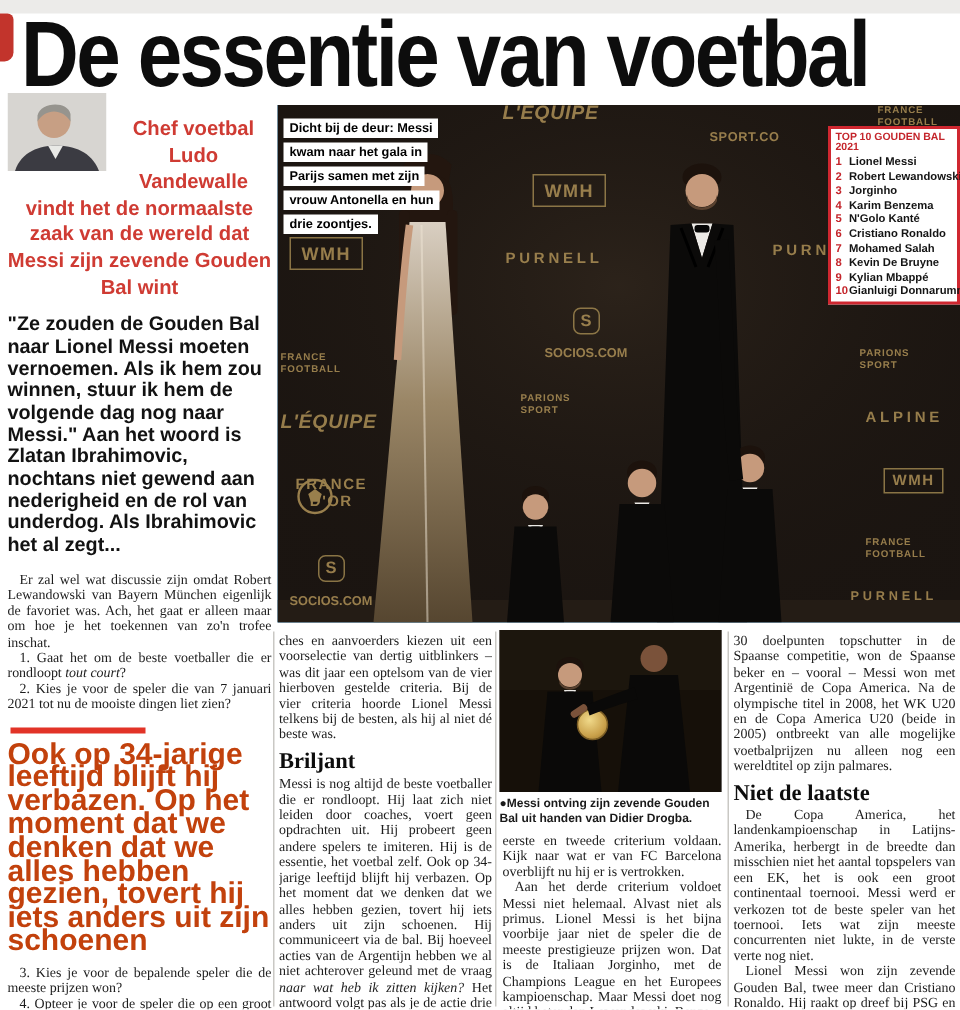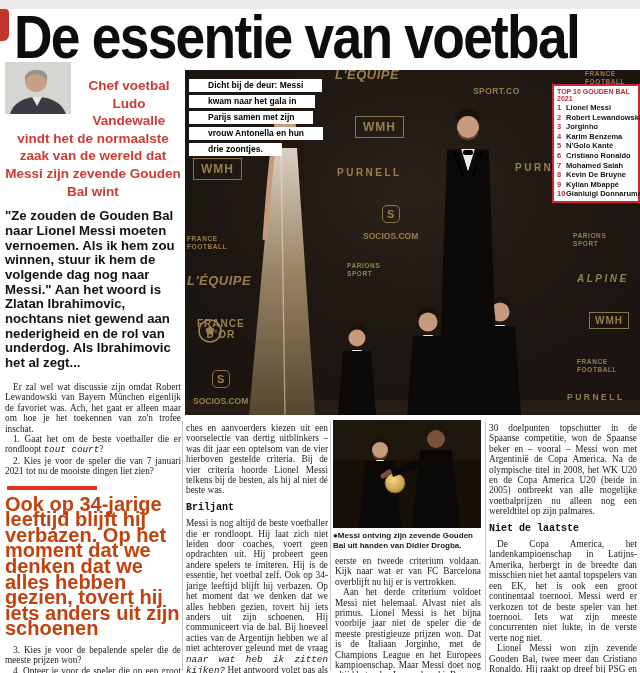--- a/index.html
+++ b/index.html
@@ -34,39 +34,39 @@
   .logo.two{font-size:6.5px;line-height:1.2;letter-spacing:.6px;width:46px;white-space:normal;}
   .logo.ital{font-style:italic;font-size:13px;letter-spacing:.5px;}
   .logo.soc{font-size:8.5px;letter-spacing:.4px;}
   .smark{display:block;width:16px;height:16px;line-height:16px;text-align:center;border:1.5px solid #a98f54;
     border-radius:5px;font-size:11px;font-weight:bold;color:#b99a5c;margin:0 auto 2px auto;}
   .ballon{position:absolute;left:12px;top:248px;text-align:center;opacity:.8;}
   .ballon .txt{color:#b99a5c;font-weight:bold;font-size:10px;line-height:1.1;letter-spacing:1px;}
 
   .caption-chips{position:absolute;left:4px;top:9px;}
   .chip{display:table;background:#ffffff;color:#000;font-weight:bold;font-size:8.5px;line-height:1.05;
-    padding:2px 19px;margin-bottom:3px;}
+    padding:2px 4px;margin-bottom:3px;}
 
   .top10{position:absolute;right:0;top:14px;width:88px;background:#fff;border:2px solid #cf2730;
     padding:2px 0 2px 3px;box-sizing:border-box;}
   .top10-title{color:#c4252b;font-weight:bold;font-size:7px;letter-spacing:0;margin-bottom:1px;}
   .t10row{display:flex;align-items:baseline;line-height:9.6px;}
   .t10rank{color:#c4252b;font-weight:bold;font-size:7.5px;width:9px;flex:none;}
   .t10name{color:#141414;font-weight:bold;font-size:7.5px;white-space:nowrap;}
 
   
   .vline{position:absolute;width:1px;background:#c9c8c4;}
   .col{position:absolute;top:423px;}
-  .col-subhead{font-weight:bold;font-size:10px;color:#0d0d0d;margin:7px 0 5px 0;font-family:Liberation Mono, monospace;}
+  .col-subhead{font-weight:bold;font-size:15px;color:#0d0d0d;margin:7px 0 5px 0;font-family:Liberation Serif, serif;}
   .cola{left:186px;width:142px;height:250px;overflow:hidden;}
   .colc{left:489px;width:148px;height:250px;overflow:hidden;}
   .colb-photo{position:absolute;left:333px;top:420px;width:148px;height:108px;background:#140f0a;}
   .colb-cap{position:absolute;left:333px;top:531px;width:148px;font-weight:bold;font-size:8px;line-height:10px;color:#1a1a1a;}
   .colb-text{position:absolute;left:335px;top:556px;width:146px;height:117px;overflow:hidden;}
-  i{font-style:italic;font-family:Liberation Mono, monospace;}
+  i{font-style:italic;}
 </style>
 </head>
 <body>
 
 <div class="page">
   <div class="topstrip"></div>
   <div class="red-corner"></div>
 
   <div class="headline">De essentie van voetbal</div>
 
@@ -159,21 +159,21 @@
     <span class="logo spread" style="left:330px;top:92px;">PURNELL</span>
     <span class="logo boxsm" style="left:408px;top:75px;">WMH</span>
     <span class="logo two" style="left:2px;top:165px;">FRANCE FOOTBALL</span>
     <div class="logo" style="left:178px;top:135px;text-align:center;">
       <span class="smark">S</span>
       <span class="soc" style="font-size:8.5px;">SOCIOS.COM</span>
     </div>
     <span class="logo two" style="left:162px;top:192px;width:52px;">PARIONS SPORT</span>
     <span class="logo two" style="left:388px;top:162px;width:52px;">PARIONS SPORT</span>
     <span class="logo ital" style="left:2px;top:203px;">L'ÉQUIPE</span>
-    <span class="logo spread" style="left:392px;top:203px;font-style:italic;">ALPINE</span>
+    <span class="logo spread" style="left:392px;top:203px;">ALPINE</span>
     <span class="logo boxsm" style="left:404px;top:242px;">WMH</span>
     <span class="logo two" style="left:392px;top:288px;">FRANCE FOOTBALL</span>
     <span class="logo spread" style="left:382px;top:322px;font-size:8.5px;">PURNELL</span>
     <div class="ballon">
       <svg width="26" height="26" viewBox="0 0 26 26">
         <circle cx="13" cy="13" r="11" fill="none" stroke="#b99a5c" stroke-width="1.6"></circle>
         <polygon points="13,8 17.5,11.3 15.8,16.5 10.2,16.5 8.5,11.3" fill="#b99a5c"></polygon>
       </svg>
       <div class="txt">FRANCE</div>
       <div class="txt">D'OR</div>

